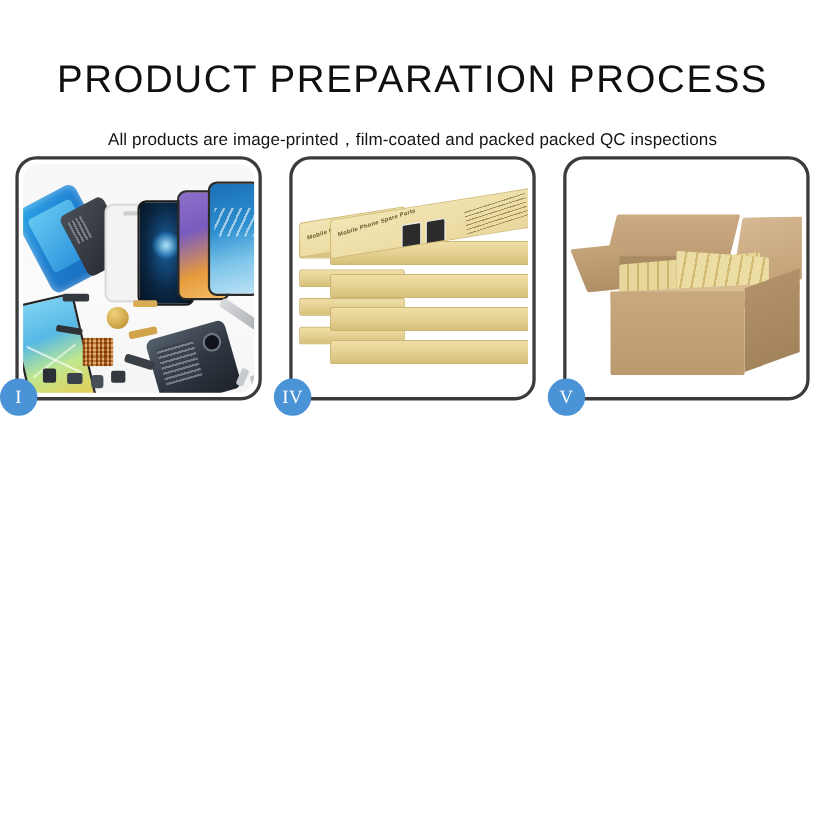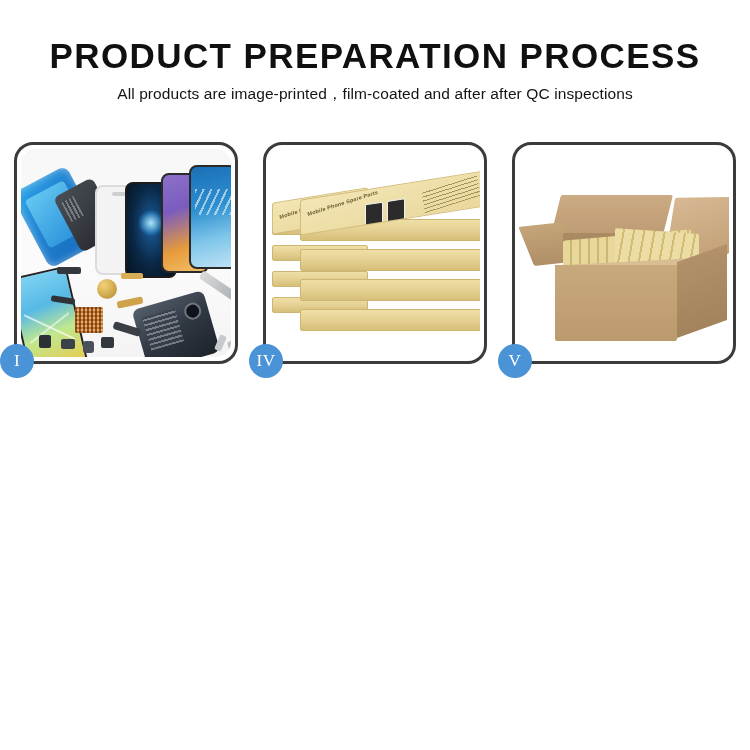--- a/index.html
+++ b/index.html
@@ -8,22 +8,22 @@
     background:#ffffff;
     font-family:"Liberation Sans", sans-serif;
     overflow:hidden;
     position:relative;
   }
   .page{position:absolute;inset:0;}
 
   
   .header{position:absolute;left:0;top:0;width:750px;text-align:center;}
   .title{
-    margin:0;padding-top:38px;
-    font-size:35px;font-weight:700;letter-spacing:1.4px;
+    margin:17px;padding-top:38px;
+    font-size:35px;font-weight:400;letter-spacing:1.4px;
     color:#101010;line-height:1;
     font-family:"Liberation Sans", sans-serif;
     white-space:nowrap;
   }
   .subtitle{
     margin:0;padding-top:13px;
     font-size:15.5px;font-weight:400;letter-spacing:.1px;
     color:#141414;line-height:1;
     white-space:nowrap;
   }
@@ -354,21 +354,21 @@
   .c6-tab2{position:absolute;left:44px;top:160px;width:16px;height:16px;background:#b99a71;border-radius:1px;}
   .c6-seam{position:absolute;left:118px;top:62px;width:2px;height:114px;background:rgba(120,95,62,.5);transform:skewY(-18deg);}
 </style>
 </head>
 <body>
 
 <div class="page">
 
   <div class="header">
     <h1 class="title">PRODUCT PREPARATION PROCESS</h1>
-    <p class="subtitle">All products are image-printed，film-coated and after after QC inspections</p>
+    <p class="subtitle">All products are image-printed，film-coated and packed packed QC inspections</p>
   </div>
 
   <div class="grid">
 
     <div class="panel">
       <div class="panel-inner p1">
         <div class="sc lcd-blue"></div>
         <div class="sc lcd-dark"></div>
         <div class="sc glass-white"></div>
         <div class="sc ph-jelly"></div>

